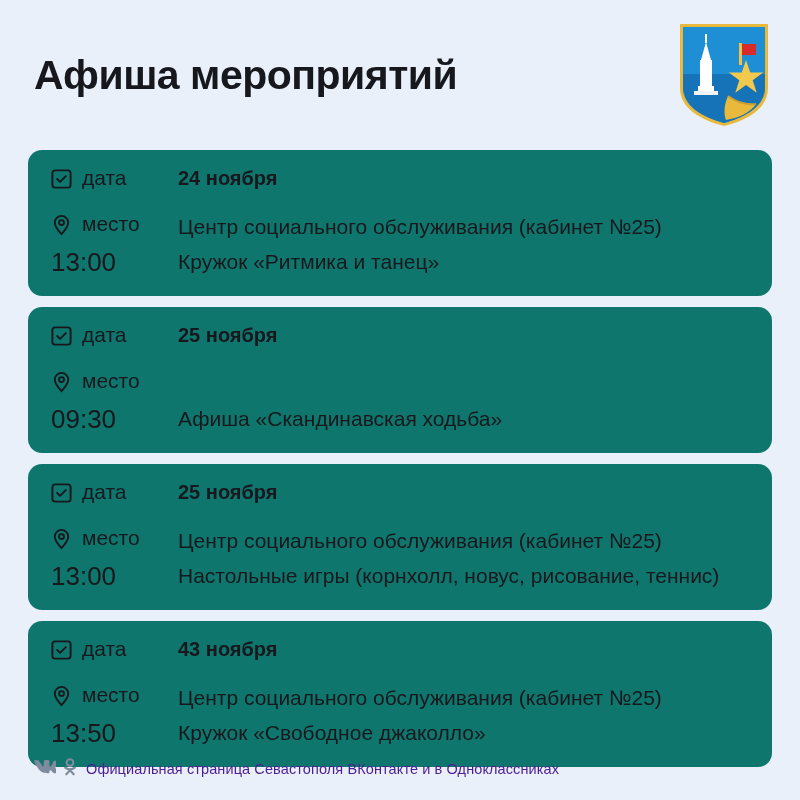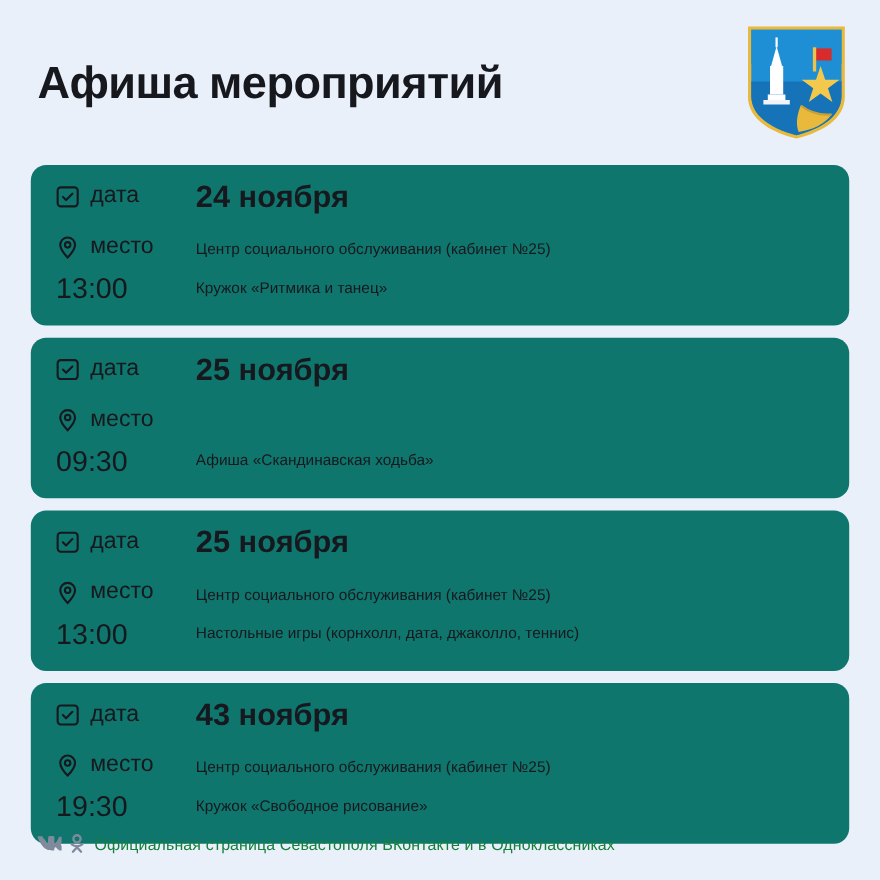--- a/index.html
+++ b/index.html
@@ -66,27 +66,27 @@
   .label-text {
     font-size: 21px;
     color: #16181d;
   }
   .time-text {
     font-size: 26px;
     color: #16181d;
     padding-left: 1px;
   }
   .value {
-    font-size: 14px;
+    font-size: 21px;
     color: #16181d;
     line-height: 25px;
     padding-top: 2px;
   }
   .value.date {
-    font-size: 28px;
+    font-size: 20px;
     font-weight: bold;
     padding-top: 0;
   }
   .row.date-row { margin-bottom: 7px; }
   .row.place-row { margin-bottom: 5px; margin-top: 16px; }
   .icon {
     width: 23px; height: 23px;
     flex: none;
     display: block;
   }
@@ -96,21 +96,21 @@
     position: absolute;
     left: 0; right: 0; bottom: 0;
     height: 62px;
     display: flex;
     align-items: center;
     padding: 0 34px;
     gap: 9px;
   }
   .footer-text {
     font-size: 14.5px;
-    color: #15803d;
+    color: #4c1d95;
     letter-spacing: 0.1px;
   }
   .social {
     display: flex;
     align-items: center;
     gap: 7px;
   }
 </style>
 </head>
 <body>
@@ -228,21 +228,21 @@
             </svg>
           </span>
           <span class="label-text">место</span>
         </div>
         <div class="value">Центр социального обслуживания (кабинет №25)</div>
       </div>
       <div class="row">
         <div class="label-cell">
           <span class="time-text">13:00</span>
         </div>
-        <div class="value">Настольные игры (корнхолл, дата, джаколло, теннис)</div>
+        <div class="value">Настольные игры (корнхолл, новус, рисование, теннис)</div>
       </div>
     </div>
 
     <div class="card">
       <div class="row date-row">
         <div class="label-cell">
           <span class="icon">
             <svg class="icon" viewBox="0 0 24 24" fill="none" stroke="#16181d" stroke-width="2">
               <rect x="2.5" y="3.5" width="19" height="18" rx="3"></rect>
               <path d="M7.5 12.5 l3 3 6-6" stroke-linecap="round" stroke-linejoin="round"></path>
@@ -259,23 +259,23 @@
               <path d="M12 22s7-7.2 7-12a7 7 0 1 0-14 0c0 4.8 7 12 7 12z"></path>
               <circle cx="12" cy="10" r="2.6"></circle>
             </svg>
           </span>
           <span class="label-text">место</span>
         </div>
         <div class="value">Центр социального обслуживания (кабинет №25)</div>
       </div>
       <div class="row">
         <div class="label-cell">
-          <span class="time-text">19:30</span>
-        </div>
-        <div class="value">Кружок «Свободное рисование»</div>
+          <span class="time-text">13:50</span>
+        </div>
+        <div class="value">Кружок «Свободное джаколло»</div>
       </div>
     </div>
 
   </div>
 
   <div class="footer">
     <div class="social">
       <span>
         <svg width="22" height="14" viewBox="0 0 26 16">
           <path d="M13.6 15.4h1.6s.5-.06.75-.33c.23-.25.22-.72.22-.72s-.03-2.23 1-2.56c1-.32 2.3 2.13 3.67 3.07 1.03.71 1.82.56 1.82.56l3.66-.05s1.92-.12 1.01-1.62c-.07-.12-.52-1.11-2.7-3.12-2.29-2.11-1.98-1.77.77-5.44 1.68-2.24 2.35-3.6 2.14-4.18-.2-.56-1.43-.41-1.43-.41l-4.12.03s-.3-.04-.53.09c-.22.13-.36.43-.36.43s-.65 1.72-1.51 3.18c-1.82 3.08-2.55 3.24-2.85 3.05-.7-.45-.52-1.8-.52-2.76 0-3 .45-4.25-.89-4.57-.45-.11-.78-.18-1.92-.19-1.47-.02-2.71.01-3.41.35-.47.23-.83.74-.61.77.27.04.88.16.2 1.06-.21.97-.23 3.1-.23 3.1s.13 1.85-.47 2.01c-.41.11-.95-.11-2.58-3.1C4.44 2.5 3.8.74 3.8.74S3.68.44 3.46.28C3.19.09 2.81.03 2.81.03L-1.1.06s-.59.02-.8.27c-.2.23-.02.7-.02.7s3.06 7.1 6.53 10.68c3.18 3.28 6.79 3.07 6.79 3.07z" transform="translate(2,0)" fill="#7f8b9c"></path>

